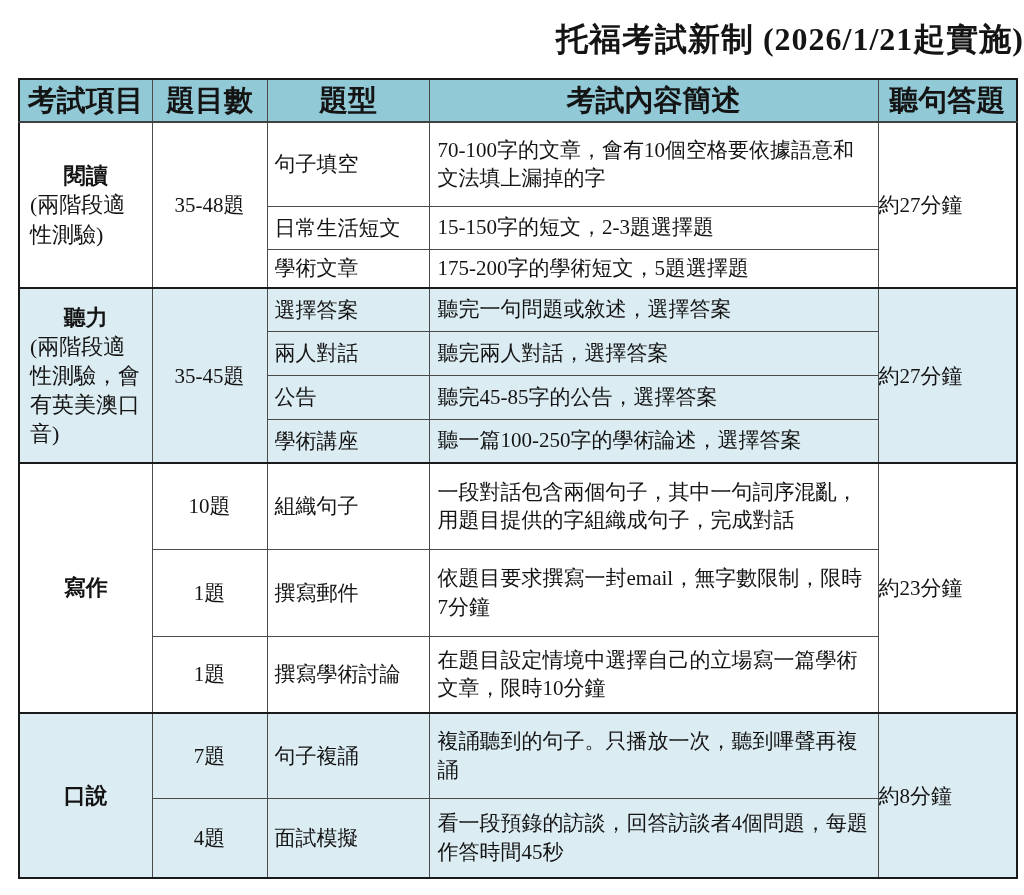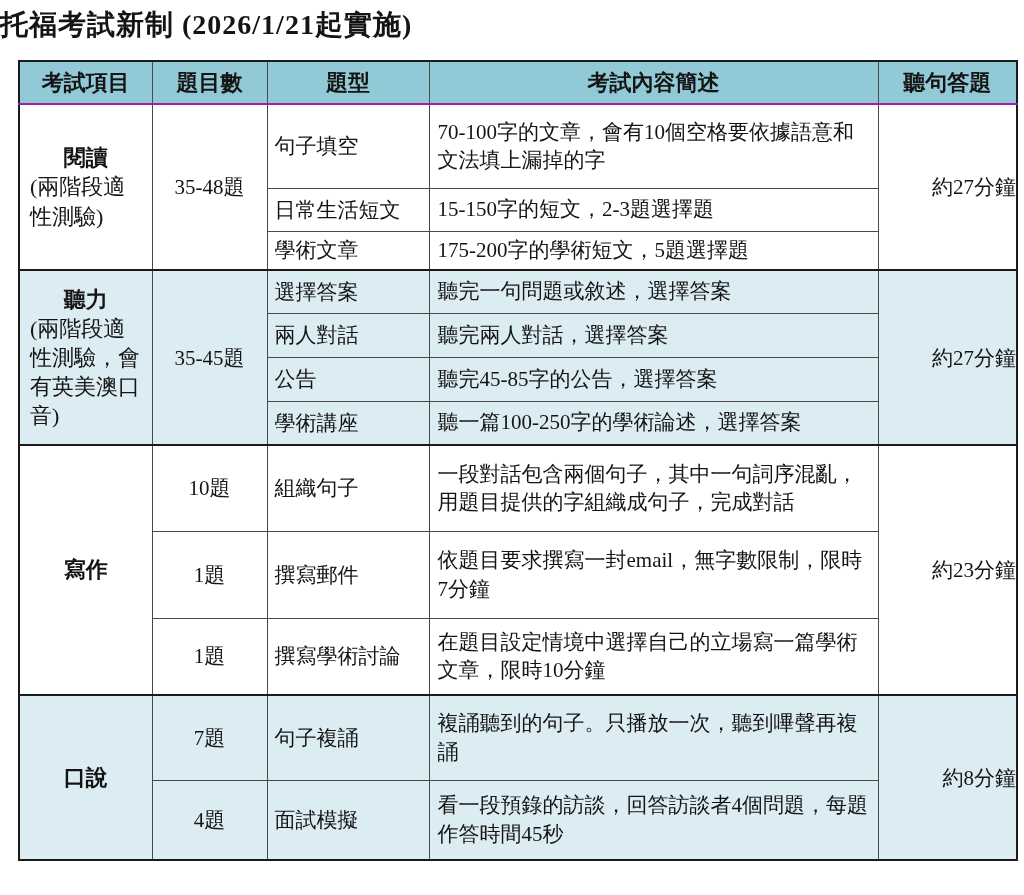--- a/index.html
+++ b/index.html
@@ -4,56 +4,56 @@
 <style>
   * { box-sizing: border-box; }
   html, body {
     margin: 0; padding: 0;
     width: 1024px; height: 895px;
     background: #ffffff;
     color: #141414;
     font-family: "Liberation Serif", "DejaVu Serif", serif;
   }
   .title {
-    text-align: left;
+    text-align: right;
     font-weight: 700;
-    font-size: 28px;
-    margin: 6px 0 0 0;
+    font-size: 32px;
+    margin: 18px 0 0 0;
     letter-spacing: 1px;
   }
   table.exam {
     border-collapse: collapse;
     table-layout: fixed;
     width: 998px;
     margin: 16px 0 0 18px;
     border: 2px solid #1a1a1a;
   }
   th, td {
     border: 1px solid #4a4a4a;
     padding: 0;
     vertical-align: middle;
     overflow: hidden;
   }
   thead th {
     background: var(--header-bg, #92c9d6);
-    font-size: 22px;
+    font-size: 29px;
     font-weight: 700;
     height: 43px;
-    border-bottom: 2px solid #a21caf;
+    border-bottom: 2px solid #404040;
   }
   tr.shaded td { background: var(--section-bg, #dbecf2); }
   tr.sec-start td { border-top: 2px solid #1a1a1a; }
 
   td.c1 { text-align: center; font-size: 22px; padding: 2px 10px; line-height: 1.32; }
   .sec-name { font-weight: 700; text-align: center; }
   .sec-sub  { text-align: left; }
   td.c2 { text-align: center; font-size: 21px; }
   td.c3 { text-align: left; font-size: 21px; padding: 0 7px; }
   td.c4 { text-align: left; font-size: 21px; padding: 3px 8px; line-height: 1.36; }
-  td.c5 { text-align: right; font-size: 21px; font-family: Liberation Serif, serif; }
+  td.c5 { text-align: left; font-size: 21px; font-family: Liberation Serif, serif; }
 
   tr.rh43 { height: 43px; } tr.rh44 { height: 44px; } tr.rh45 { height: 39px; padding-left: 44px; }
   tr.rh77 { height: 77px; } tr.rh82 { height: 80px; } tr.rh84 { height: 84px; }
   tr.rh85 { height: 85px; } tr.rh86 { height: 86px; } tr.rh87 { height: 87px; }
 </style>
 </head>
 <body>
 
 <h1 class="title">托福考試新制 (2026/1/21起實施)</h1>
 

